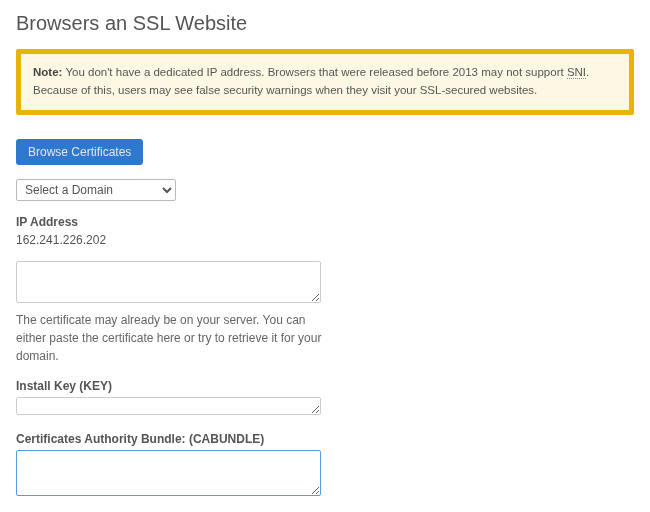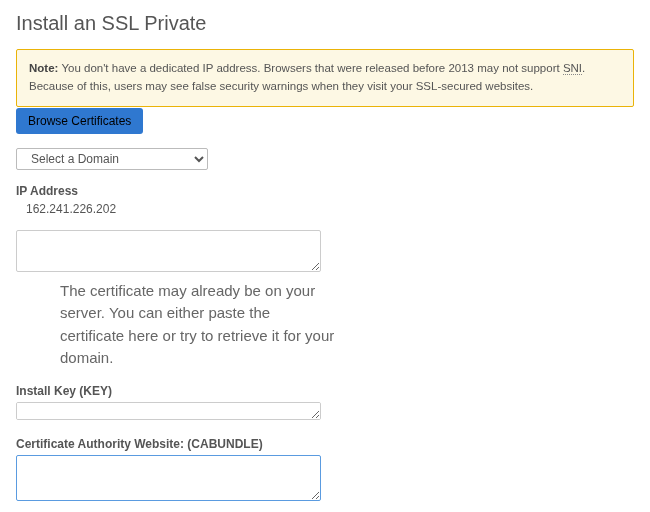--- a/index.html
+++ b/index.html
@@ -12,94 +12,92 @@
     background: #fff;
     width: 650px;
   }
   h1 {
     font-size: 20px;
     font-weight: 400;
     color: #555;
     margin: 0 0 14px 0;
   }
   .note-box {
-    border: 1px solid #eab308;
+    border: 5px solid #eab308;
     background: #fdf8e4;
     padding: 10px 12px;
     border-radius: 2px;
     font-size: 11.5px;
     line-height: 1.55;
     color: #555;
-    margin-bottom: 1px;
+    margin-bottom: 24px;
   }
   .note-box b { font-weight: bold; color: #444; }
   .note-box .sni { border-bottom: 1px dotted #888; }
   .btn {
     display: inline-block;
     font-size: 12px;
     padding: 5px 11px;
     border-radius: 3px;
     border: 1px solid transparent;
     cursor: pointer;
     font-family: inherit;
   }
   .btn-primary {
     background: #2f78d0;
-    color: #000000;
+    color: #e5e5e5;
   }
   .form-section { margin-top: 14px; max-width: 320px; }
   .label {
     font-weight: bold;
     color: #555;
     font-size: 12px;
     display: block;
     margin-bottom: 4px;
   }
   .value {
     color: #555;
     font-size: 12px;
-    margin-left: 10px;
   }
   select {
-    width: 192px;
+    width: 160px;
     font-size: 12px;
-    padding: 2px 10px;
+    padding: 2px 4px;
     border: 1px solid #bbb;
     border-radius: 2px;
     background: #fff;
     color: #555;
   }
   textarea {
     width: 305px;
     font-size: 12px;
     font-family: inherit;
     border: 1px solid #ccc;
     border-radius: 2px;
     padding: 4px;
     resize: both;
     color: #555;
   }
   .ta-crt { height: 42px; }
   .ta-key { height: 18px; }
   .ta-ca  { height: 46px; border-color: #5a9be0; }
   .help-text {
-    font-size: 15px;
+    font-size: 12px;
     color: #666;
     line-height: 1.5;
     max-width: 310px;
     margin-top: 5px;
-    margin-left: 44px;
   }
 </style>
 </head>
 <body>
 
 
 
-<h1>Install an SSL Private</h1>
+<h1>Browsers an SSL Website</h1>
 
 <div class="note-box">
   <b>Note:</b><span> You don't have a dedicated IP address. Browsers that were released before 2013 may not support </span><span class="sni">SNI</span><span>. Because of this, users may see false security warnings when they visit your SSL-secured websites.</span>
 </div>
 
 <button class="btn btn-primary">Browse Certificates</button>
 
 <div class="form-section">
   <select>
     <option>Select a Domain</option>
@@ -115,21 +113,21 @@
   <textarea class="ta-crt" style=""></textarea>
   <div class="help-text">The certificate may already be on your server. You can either paste the certificate here or try to retrieve it for your domain.</div>
 </div>
 
 <div class="form-section">
   <span class="label">Install Key (KEY)</span>
   <textarea class="ta-key" style=""></textarea>
 </div>
 
 <div class="form-section">
-  <span class="label">Certificate Authority Website: (CABUNDLE)</span>
+  <span class="label">Certificates Authority Bundle: (CABUNDLE)</span>
   <textarea class="ta-ca" style=""></textarea>
   
 </div>
 
 
 
 
 
 
 </body></html>

